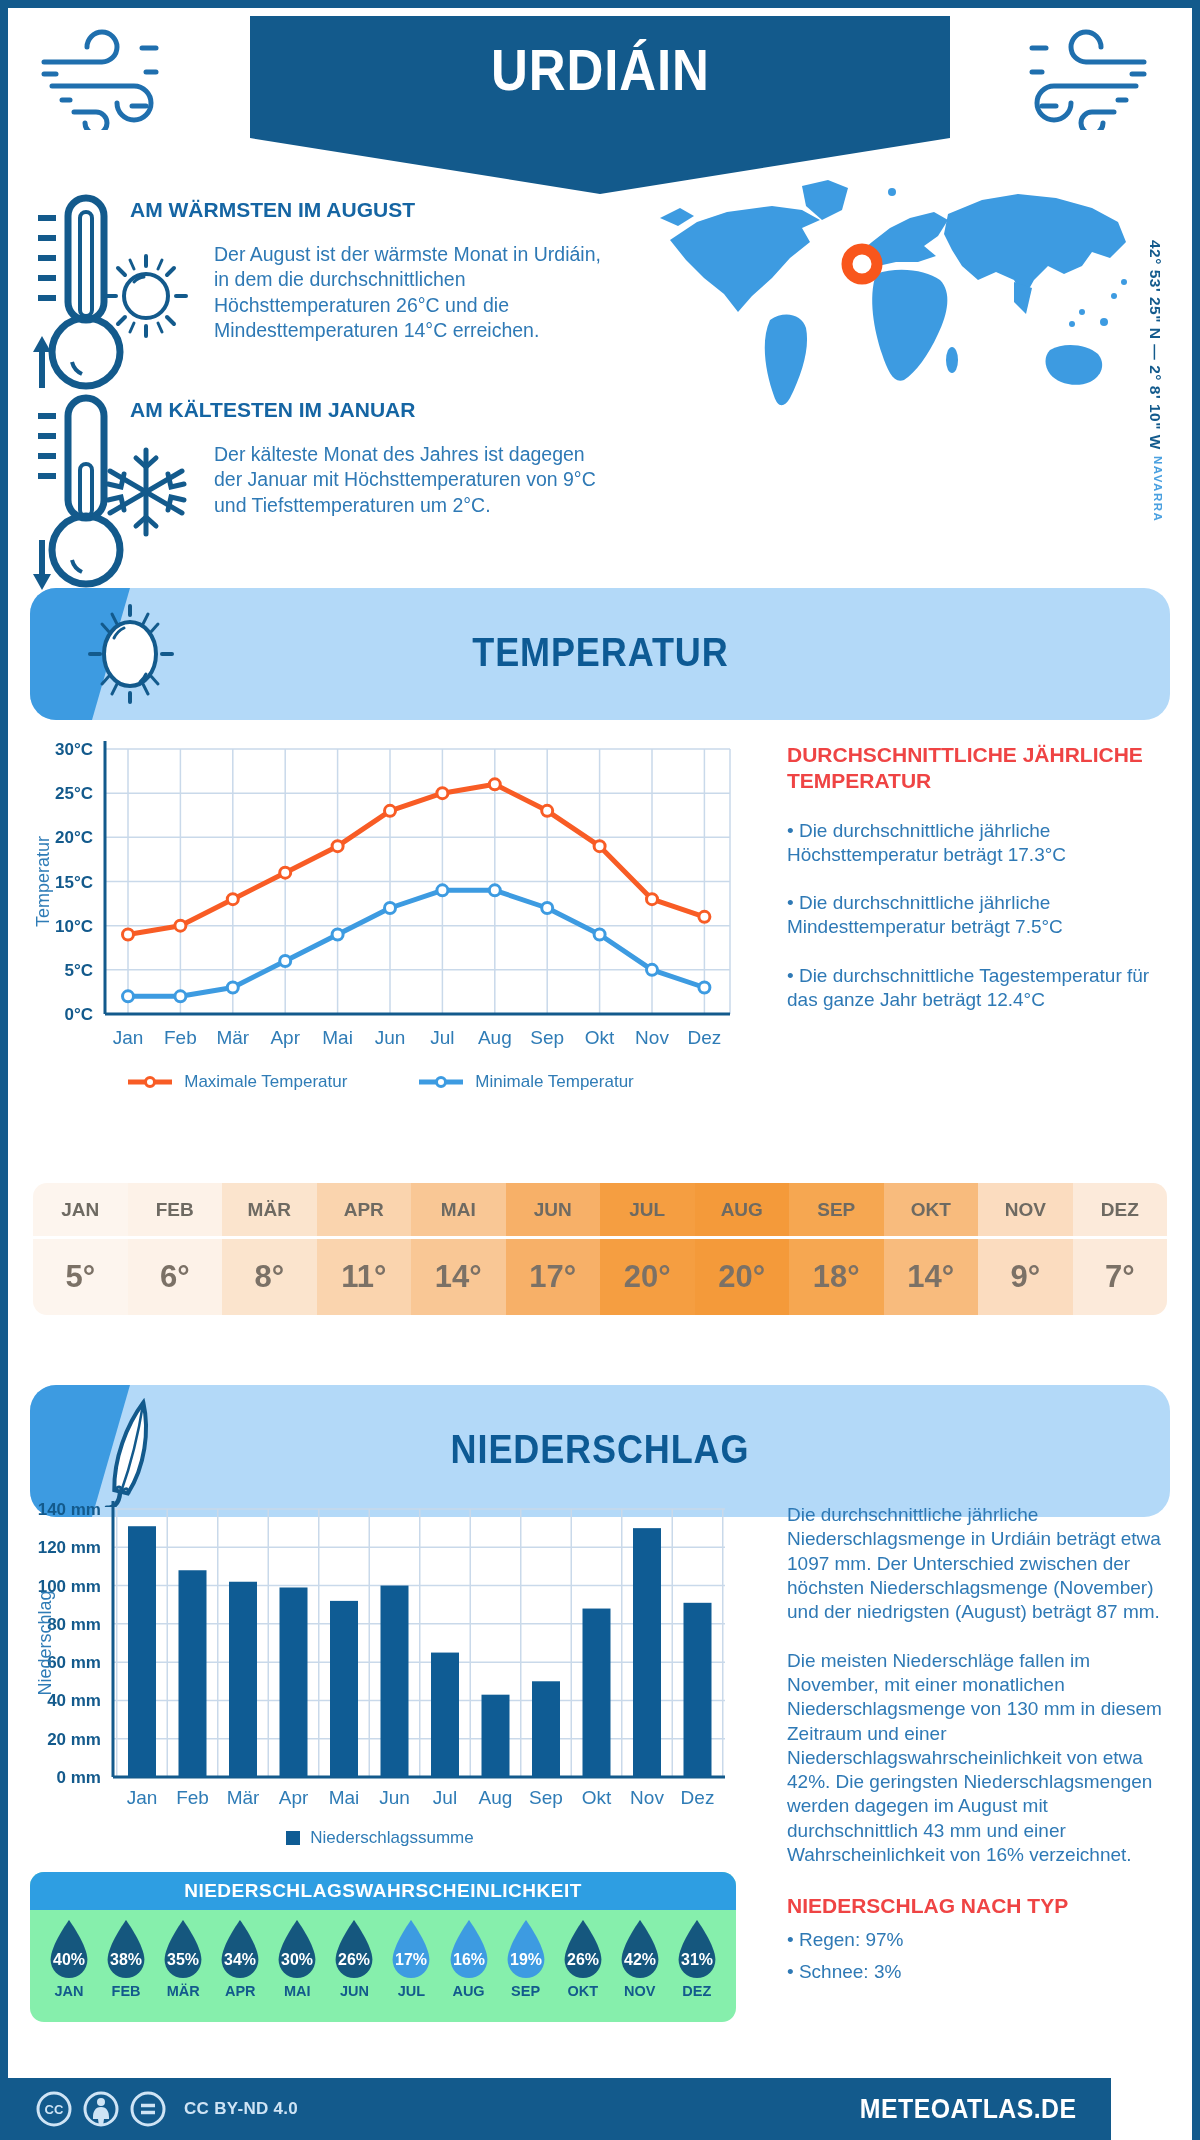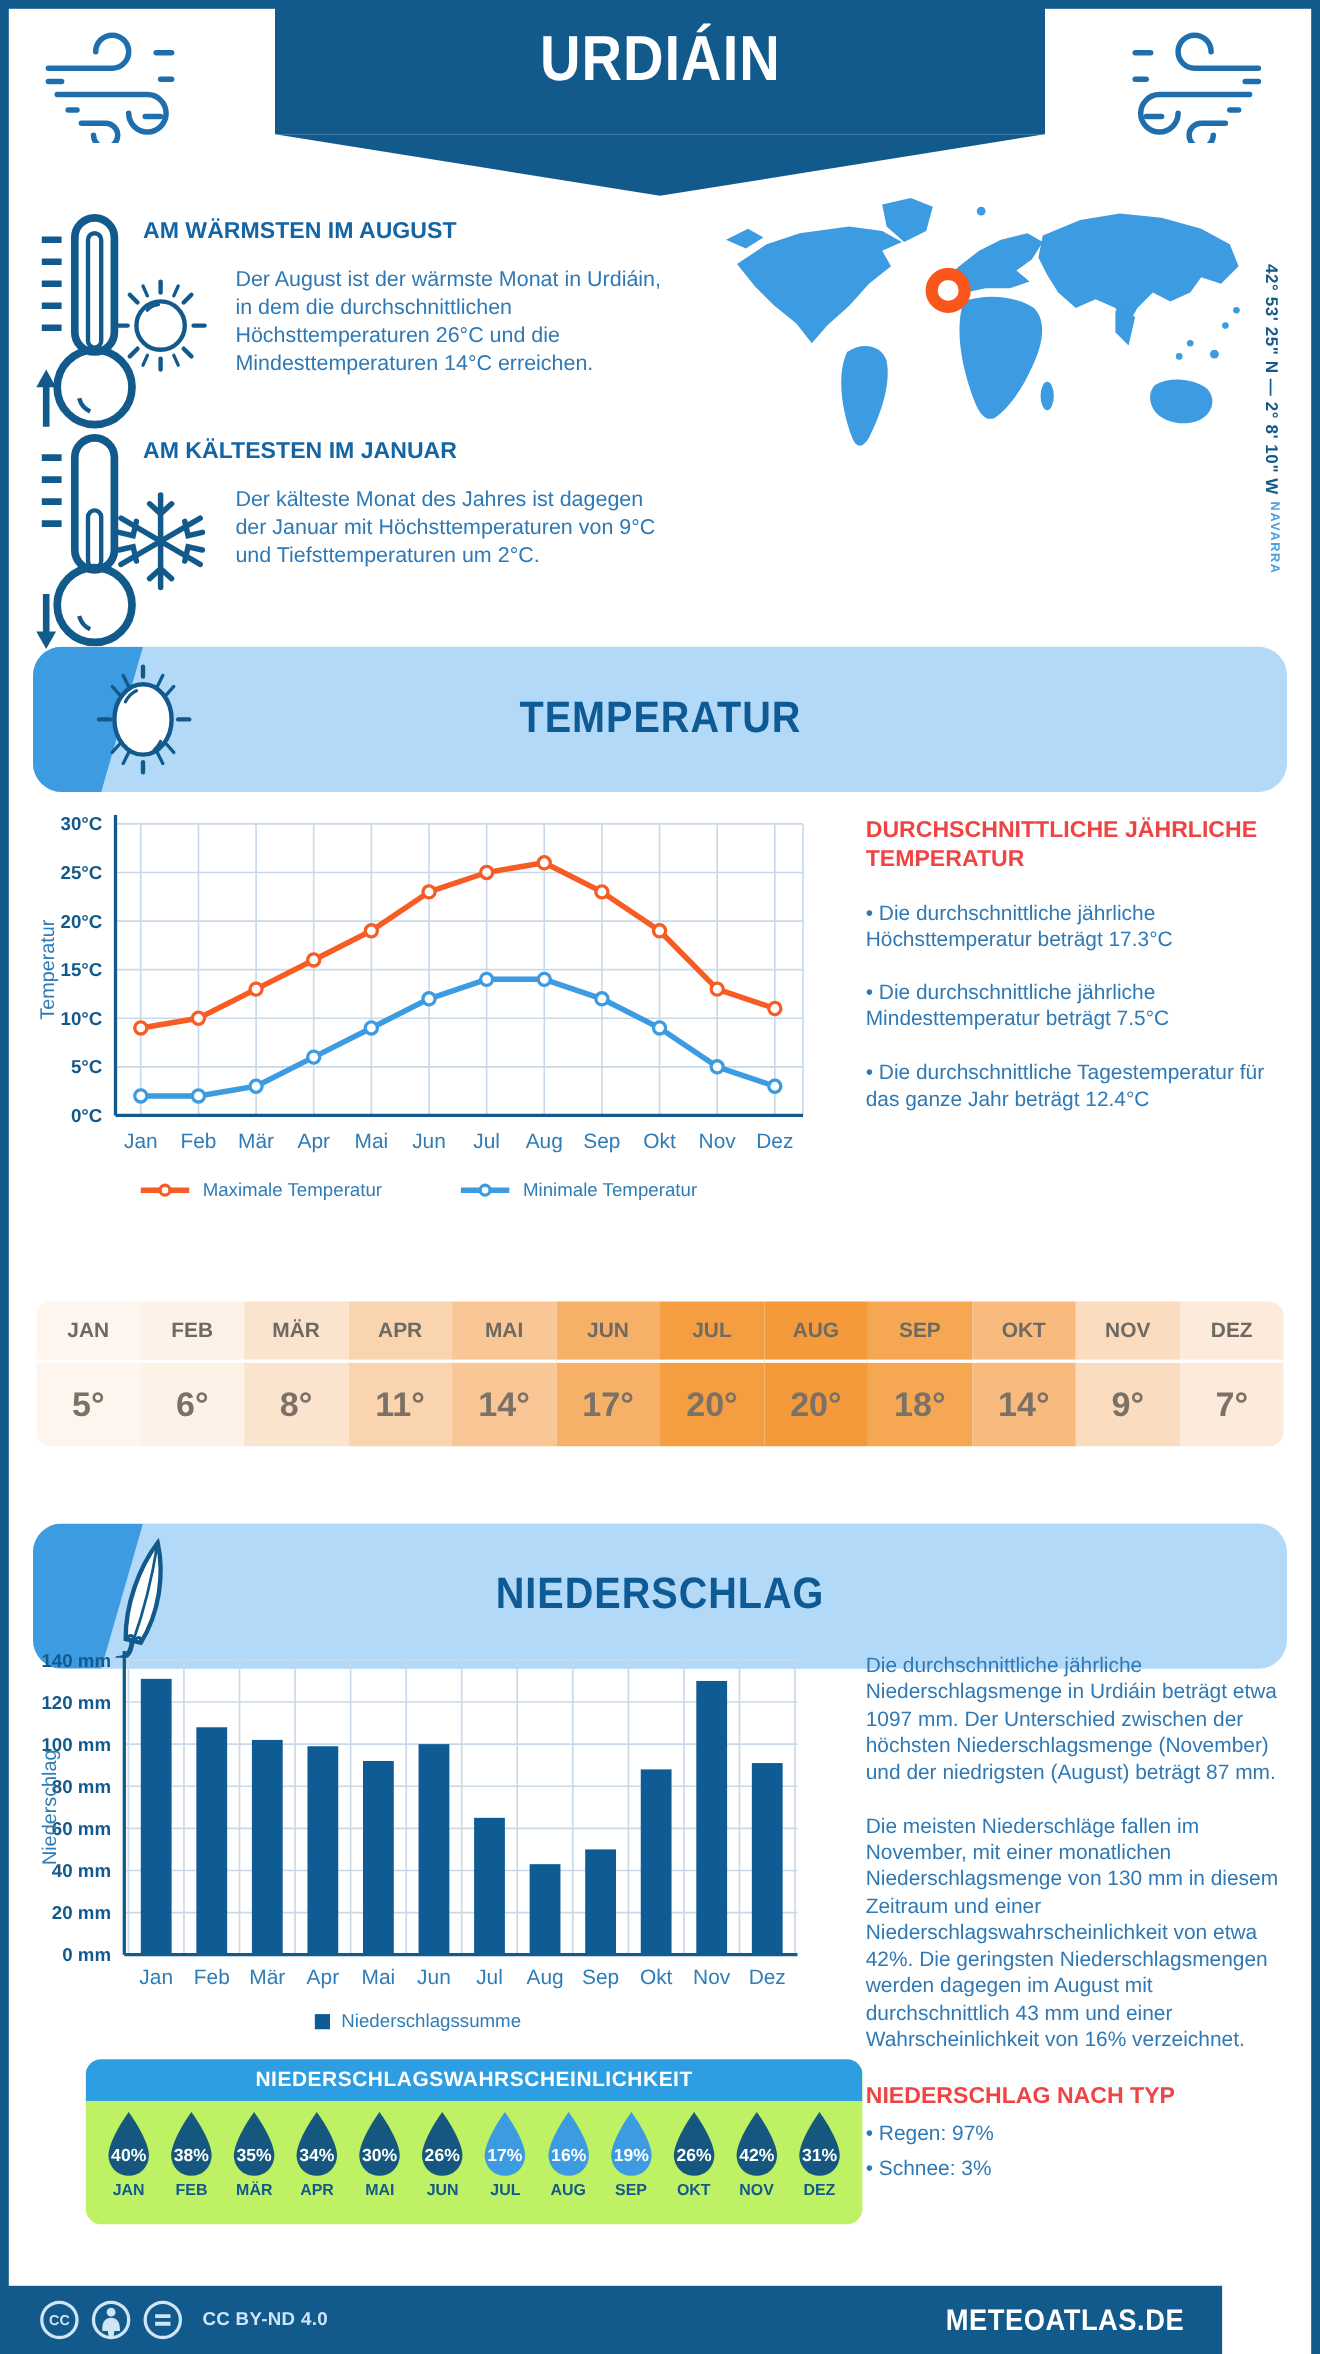--- a/index.html
+++ b/index.html
@@ -4,21 +4,21 @@
 <style>
   * { margin:0; padding:0; box-sizing:border-box; }
   body { background:#fff; font-family:"Liberation Sans", sans-serif; }
   .page { position:relative; width:1200px; height:2140px; background:#fff; overflow:hidden; }
   .frame { position:absolute; background:#135a8c; }
   .frame-top { left:0; top:0; width:1200px; height:8px; }
   .frame-left { left:0; top:0; width:8px; height:2140px; }
   .frame-right { right:0; top:0; width:8px; height:2140px; }
 
   
-  .hdr-banner { position:absolute; left:250px; top:0; width:700px; }
+  .hdr-banner { position:absolute; left:250px; top:16px; width:700px; }
   .hdr-rect { background:#135a8c; height:122px; text-align:center; padding-top:20px; }
   .hdr-point { width:0; height:0; border-left:350px solid transparent; border-right:350px solid transparent; border-top:56px solid #135a8c; }
   .hdr-title { color:#fff; font-size:58px; font-weight:700; letter-spacing:1px; display:inline-block; transform:scaleX(.88); }
   .hdr-sub { color:#fff; font-size:17px; font-weight:400; letter-spacing:4px; margin-top:8px; }
 
   .wind { position:absolute; top:22px; }
   .wind-l { left:38px; } .wind-r { left:1018px; transform:scaleX(-1); }
 
   .hl-title { position:absolute; left:130px; width:560px; font-size:21px; font-weight:700; color:#1565a3; }
   .hl-text { position:absolute; left:214px; width:400px; font-size:19.5px; line-height:1.3; color:#2e79b5; }
@@ -43,21 +43,21 @@
   .stats-col h3 { font-size:21px; font-weight:700; color:#ef4444; line-height:1.25; margin-bottom:4px; }
   .stats-col p { font-size:19px; line-height:1.28; margin-top:24px; }
   .stats-col .tight { margin-top:8px; }
 
   .daily-title { position:absolute; left:30px; width:1140px; top:1132px; text-align:center; font-size:23px; font-weight:700; color:#0d5a94; letter-spacing:.5px; }
   .daily-table { position:absolute; left:33px; top:1183px; width:1134px; height:132px; border-radius:14px; overflow:hidden; display:flex; }
   .dt-col { flex:1; display:flex; flex-direction:column; }
   .dt-month { height:56px; display:flex; align-items:center; justify-content:center; font-size:19px; font-weight:700; color:#6e6a62; border-bottom:3px solid #fff; }
   .dt-val { flex:1; display:flex; align-items:center; justify-content:center; font-size:31px; font-weight:700; color:#7b7166; }
 
-  .prob-box { position:absolute; left:30px; top:1872px; width:706px; height:150px; background:#bef264; border-radius:14px; overflow:hidden;margin-left:48px; }
+  .prob-box { position:absolute; left:30px; top:1872px; width:706px; height:150px; background:#86efac; border-radius:14px; overflow:hidden; }
   .prob-head { height:38px; background:#2e9ee2; display:flex; align-items:center; justify-content:center; color:#fff; font-size:19px; font-weight:700; letter-spacing:.5px; }
   .drops-row { display:flex; justify-content:space-between; padding:8px 14px 0 14px; }
   .drop-item { display:flex; flex-direction:column; align-items:center; width:50px; }
   .drop-item .m { margin-top:3px; font-size:14.5px; font-weight:700; color:#135a8c; }
 
   .footer { position:absolute; left:0; top:2078px; width:1111px; height:62px; background:#135a8c; display:flex; align-items:center; }
   .cc-group { display:flex; align-items:center; gap:9px; margin-left:35px; }
   .cc-label { color:#cfe4f5; font-size:17px; font-weight:700; margin-left:8px; letter-spacing:.3px; }
   .site { position:absolute; right:35px; color:#fff; font-size:27px; font-weight:700; letter-spacing:.5px; transform:scaleX(.92); transform-origin:right center; }
 

